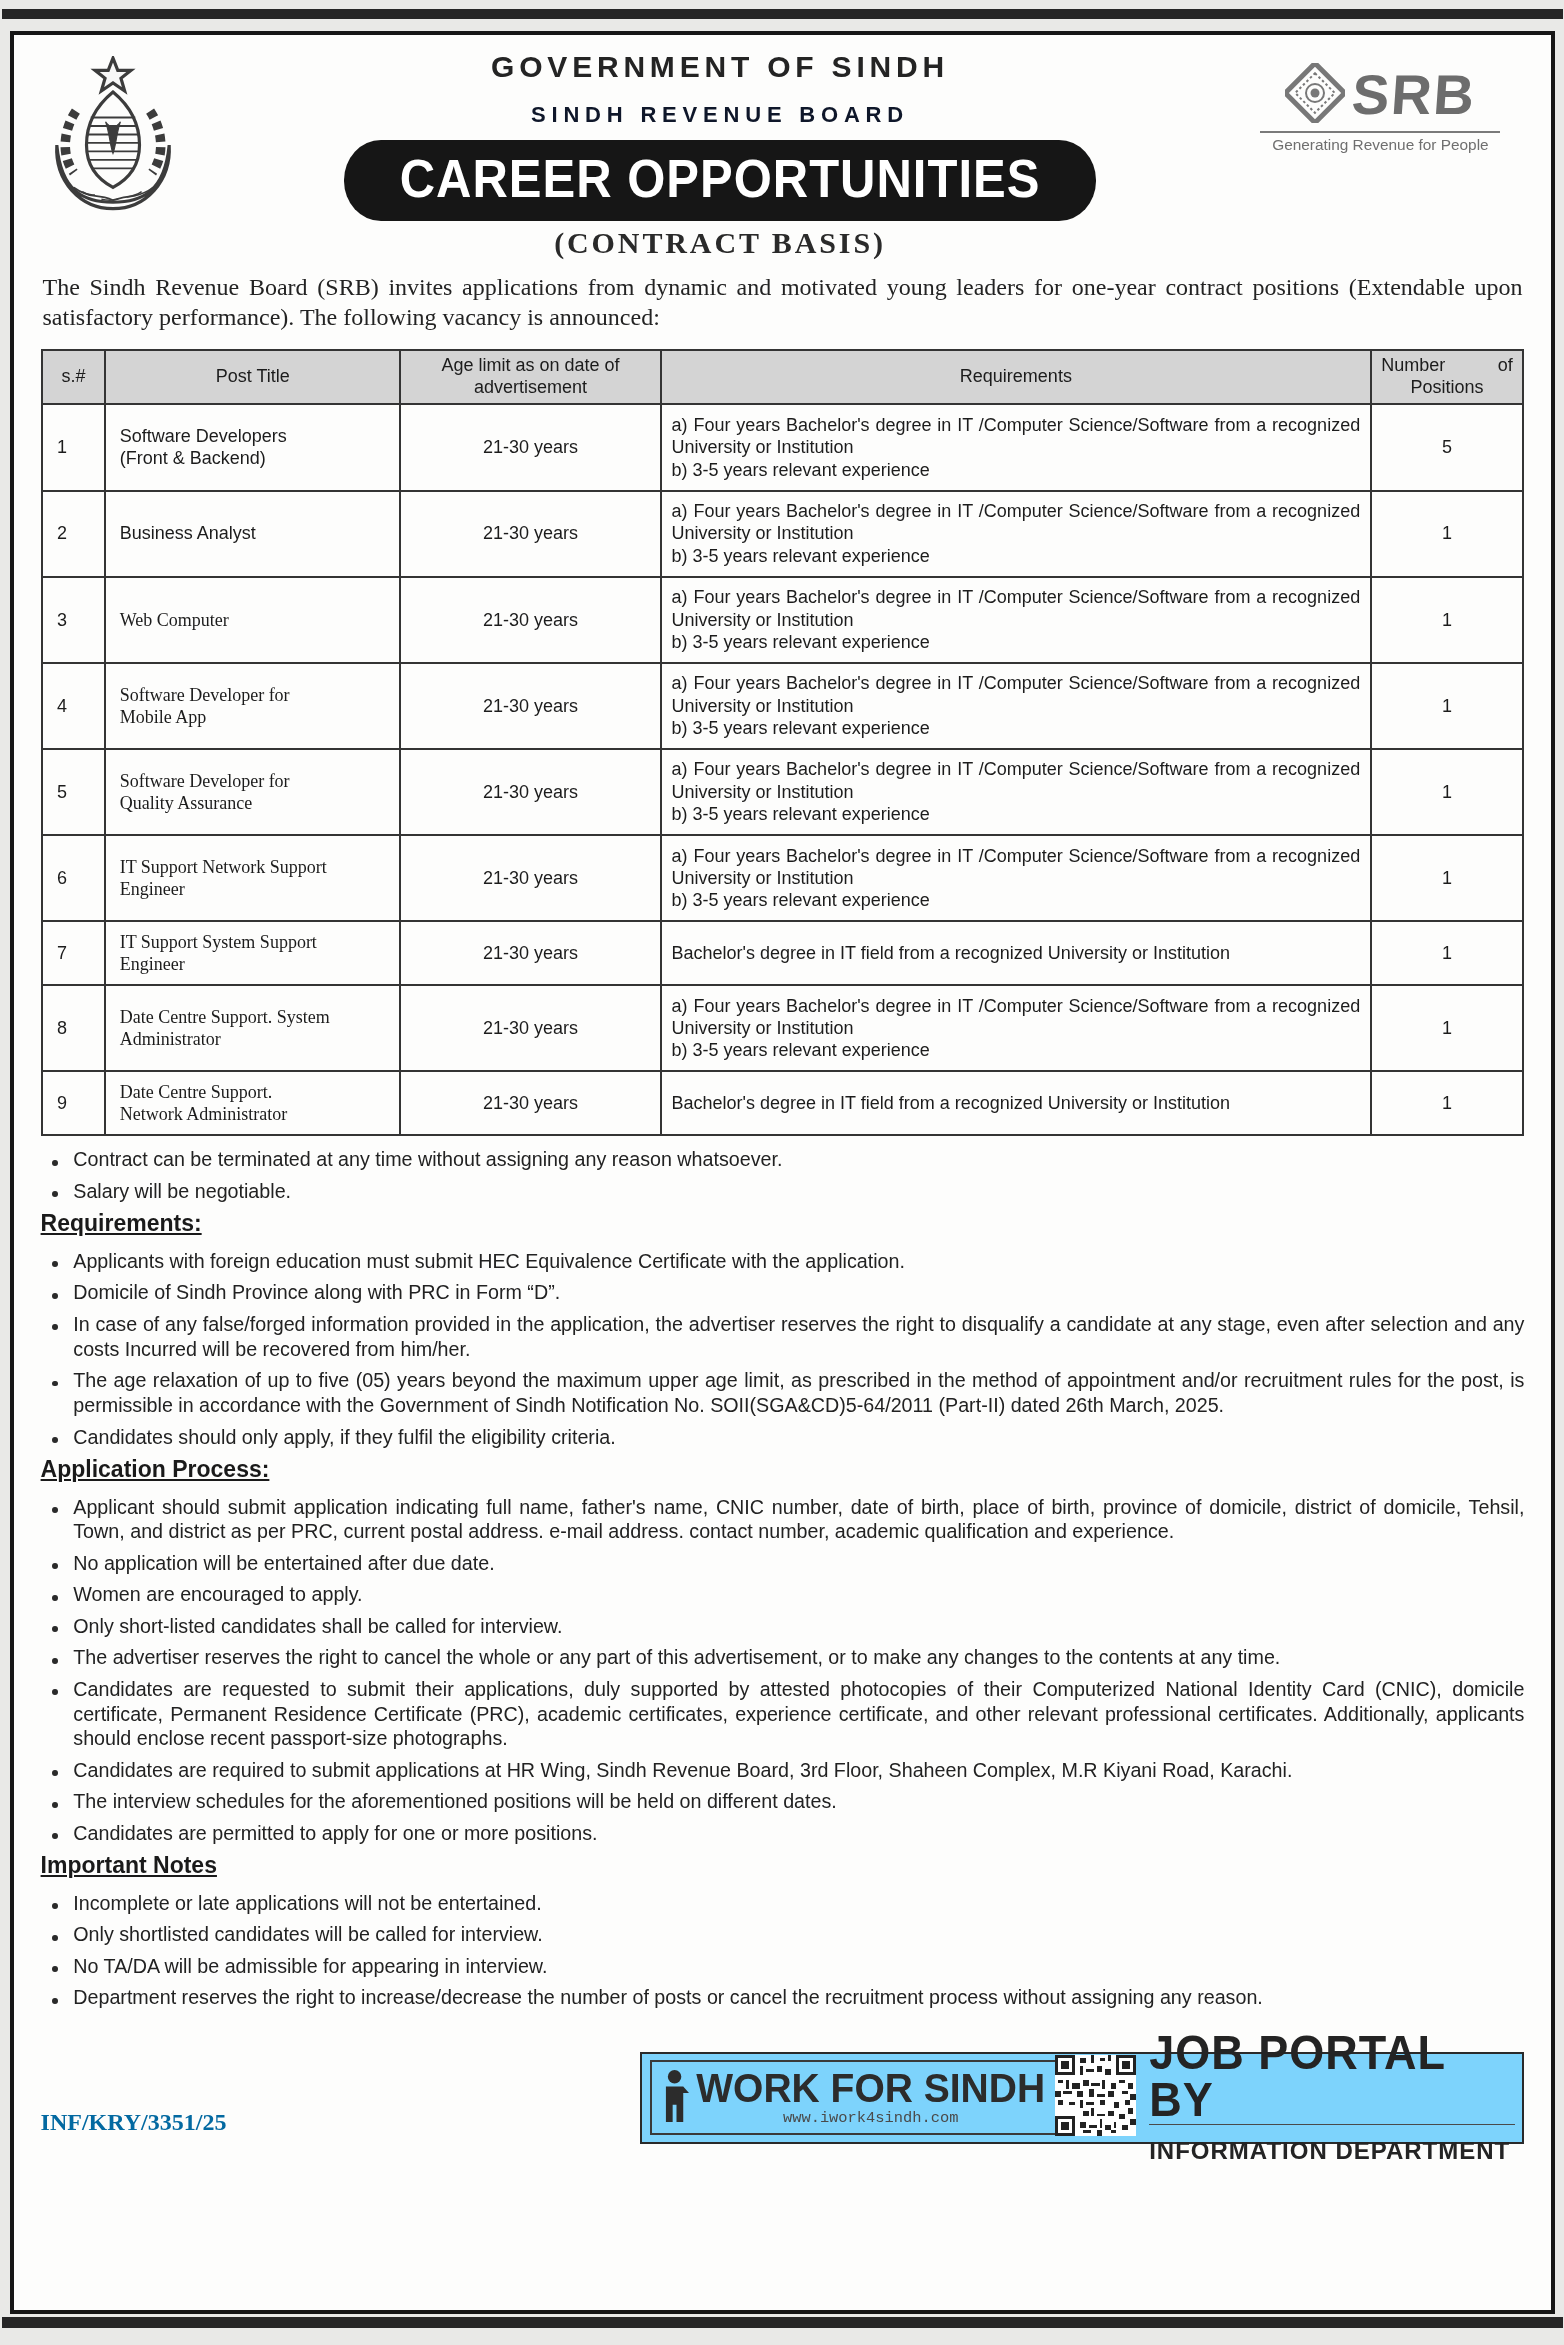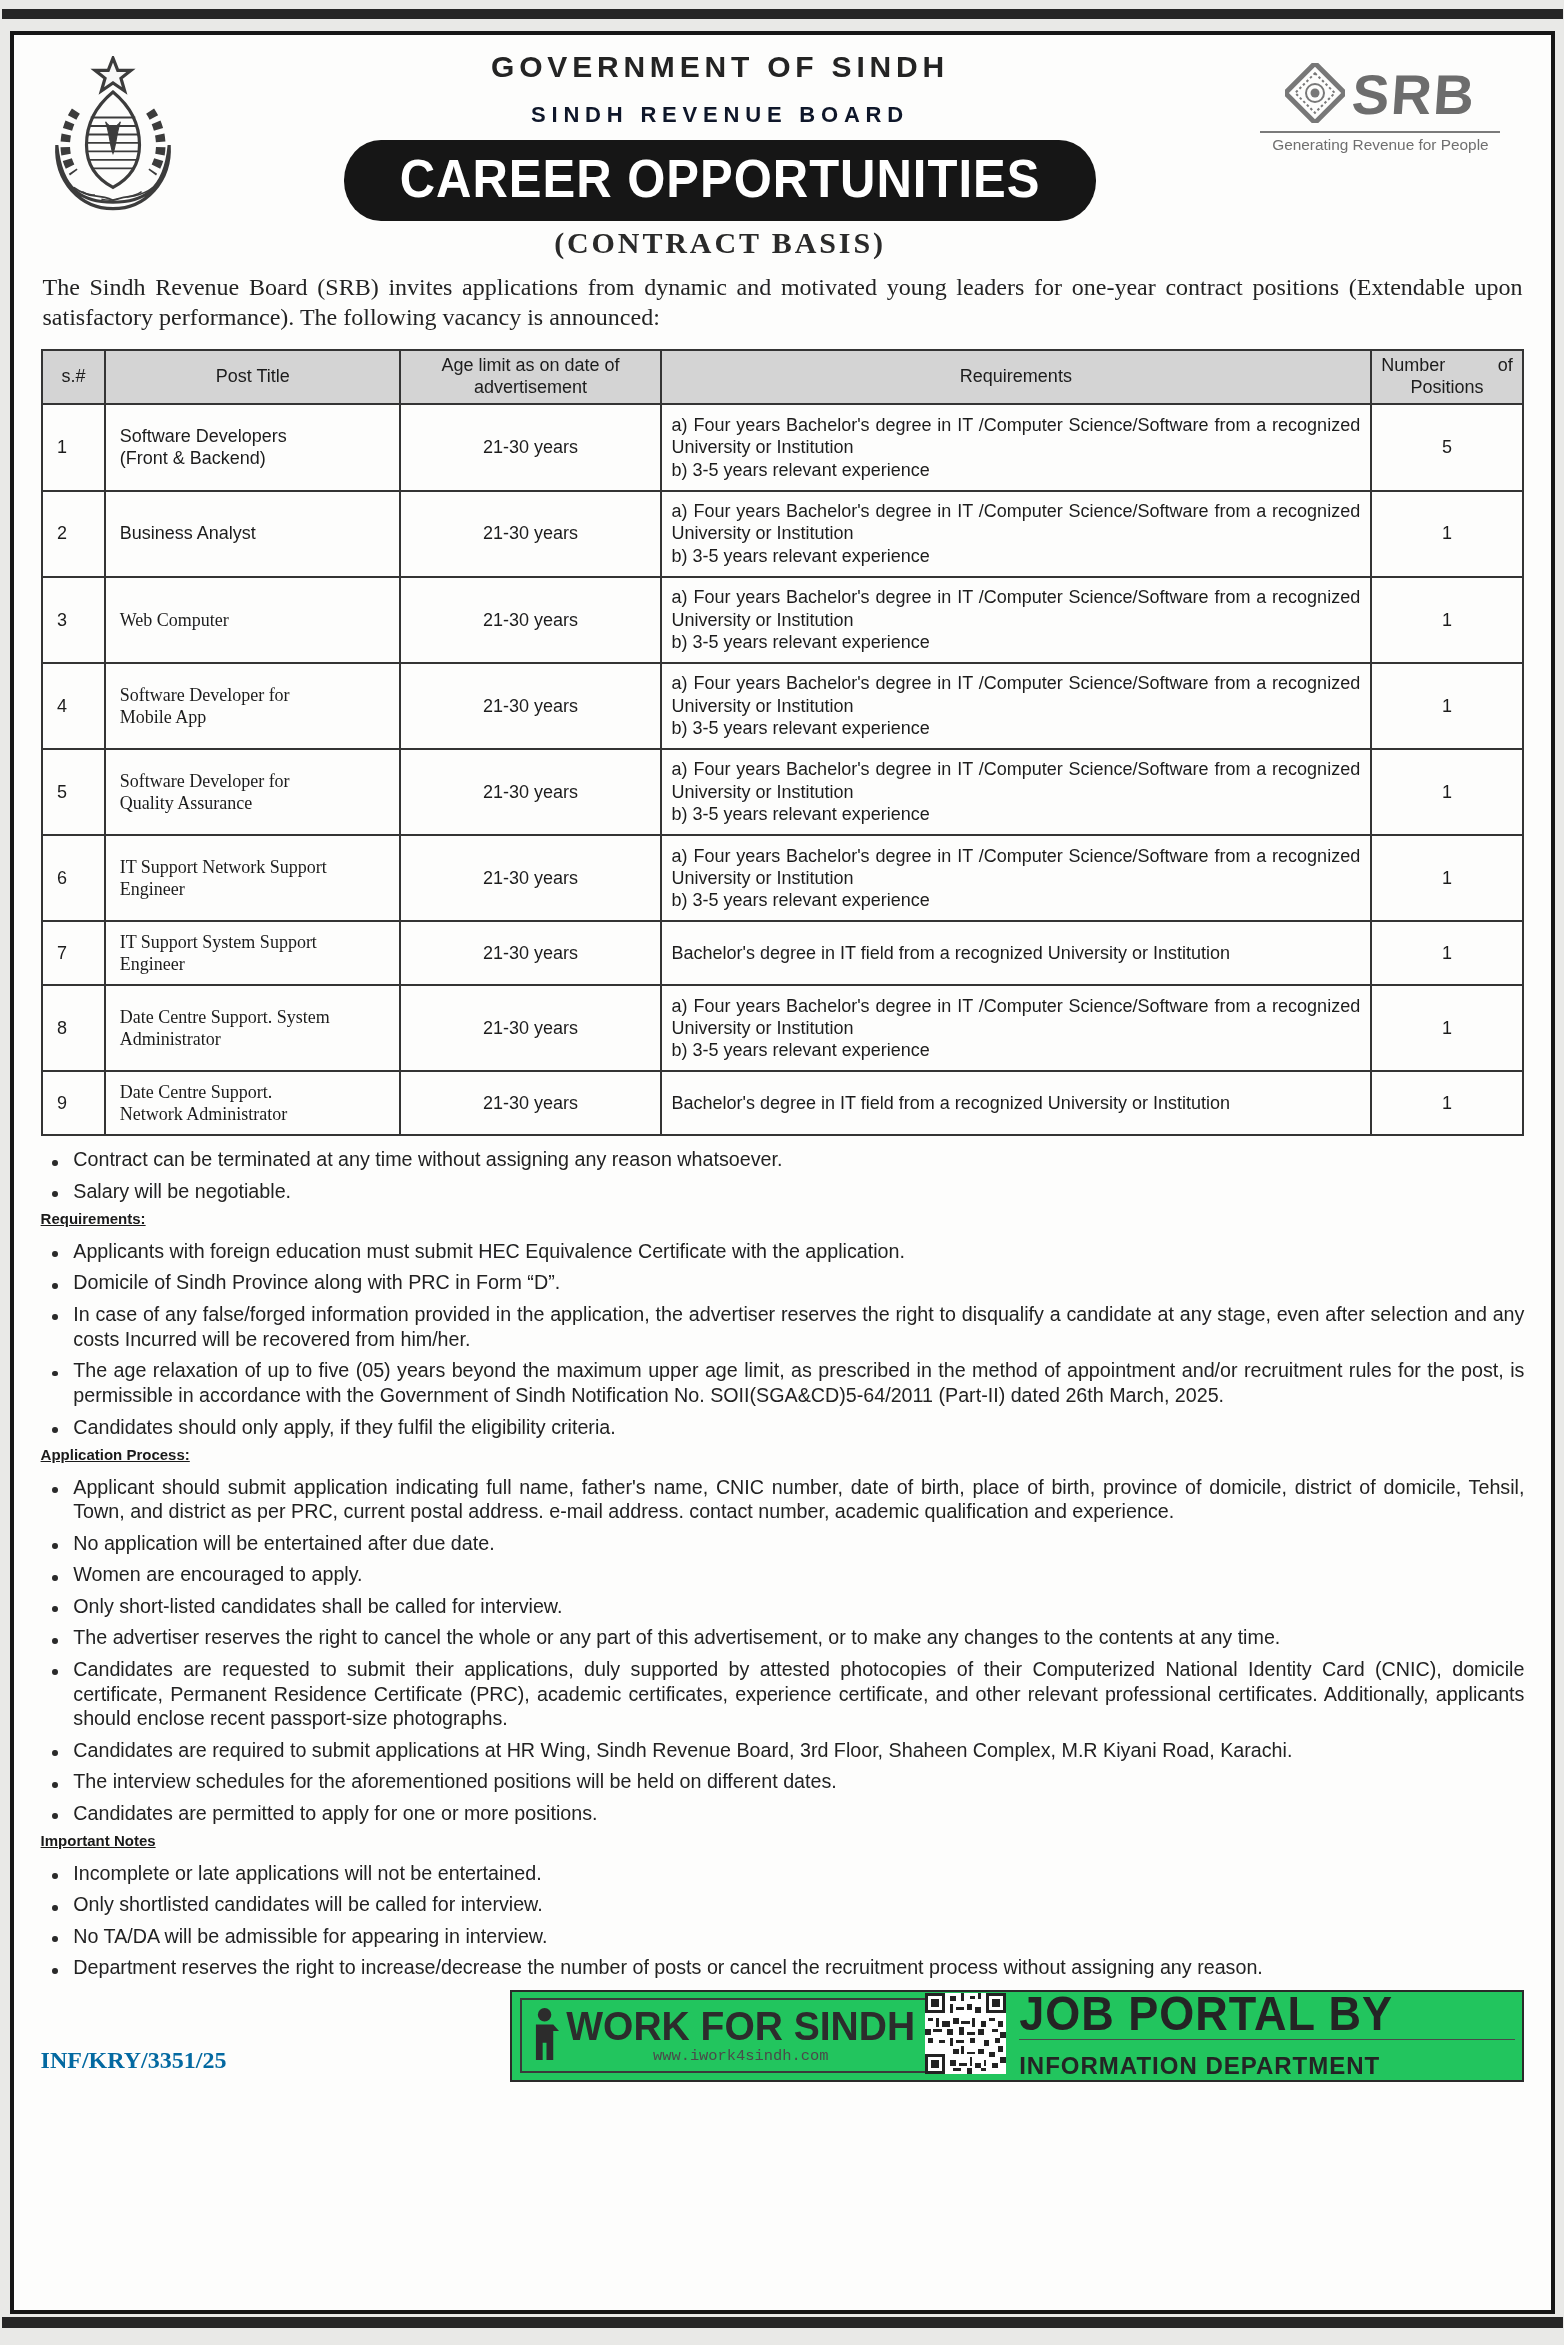--- a/index.html
+++ b/index.html
@@ -56,28 +56,28 @@
   td.post.serif { font-family: "Liberation Serif", serif; }
   td.age { text-align: center; }
   td.req div { text-align: justify; }
   td.num { text-align: center; }
 
   
   .lists { margin-top: 11.5px; }
   .li { display: flex; margin-bottom: 6.7px; }
   .dot { flex: none; width: 5.8px; height: 5.8px; border-radius: 50%; background: #2a2a2a; margin: 12.5px 15.4px 0 11.5px; }
   .li .t { flex: 1; font-size: 19.7px; line-height: 1.26; text-align: justify; color: #222; }
-  .sec-h { font-size: 15px; font-weight: bold; text-decoration: underline; margin: 5.8px 0 9.6px 0; color: #1a1a1a; }
+  .sec-h { font-size: 23px; font-weight: bold; text-decoration: underline; margin: 5.8px 0 9.6px 0; color: #1a1a1a; }
 
   
   .footer { display: flex; align-items: flex-end; margin-top: 9.6px; }
   .ref { font-family: "Liberation Serif", serif; font-size: 24px; color: #0369a1; padding-bottom: 7.7px; font-weight: bold; }
   .portal-box {
-    margin-left: auto; border: 2.9px solid #2a2a2a; background: #22c55e;
-    display: flex; align-items: center; gap: 9.6px; padding: 4.8px 7.7px; width: 1014px; height: 92px;
+    margin-left: auto; border: 2.9px solid #2a2a2a; background: #7dd3fc;
+    display: flex; align-items: center; gap: 9.6px; padding: 4.8px 7.7px; width: 884px; height: 92px; margin-top: 32px;
   }
   .wfs-box { border: 2.4px solid #3a3a3a; display: flex; align-items: center; gap: 7.7px; padding: 3.8px 11.5px; height: 75px; }
   .wfs-texts { text-align: center; }
   .wfs-label { font-size: 39px; font-weight: 800; letter-spacing: 0px; color: #2c2c2c; line-height: 1; transform: scaleY(1.05); }
   .wfs-url { font-size: 15.4px; color: #4a4a4a; margin-top: 1.9px; font-family: Liberation Mono, monospace; }
   .qr { flex: none; margin-left: -13.4px; }
   .jpb { flex: 1; padding-left: 3.8px; }
   .jpb1 { font-size: 45px; font-weight: 800; color: #242424; line-height: 1.0; letter-spacing: 1px; transform: scaleY(1.05); }
   .jpb2 { font-size: 24px; font-weight: 800; color: #242424; letter-spacing: 1px; border-top: 1.9px solid #4a4a4a; margin-top: 2.9px; padding-top: 12px; }
 </style>

